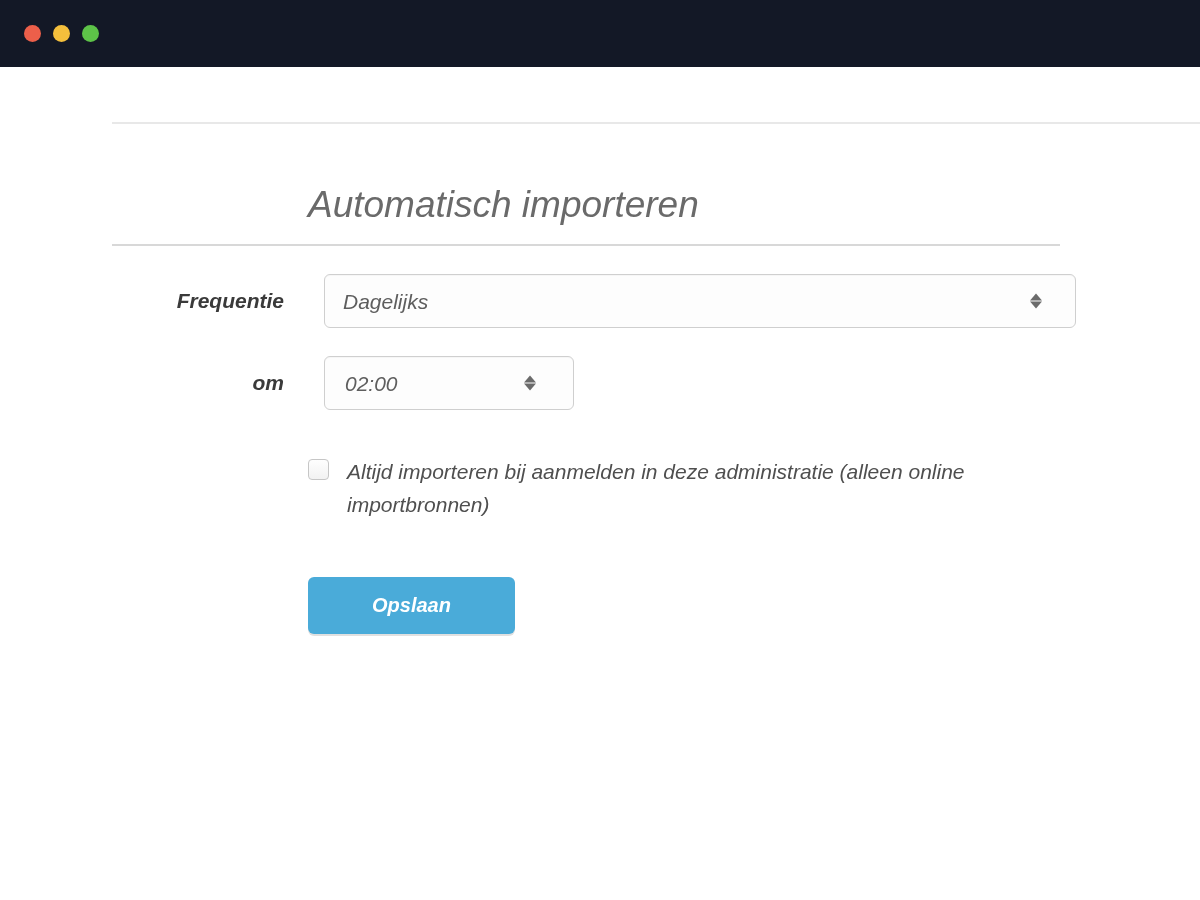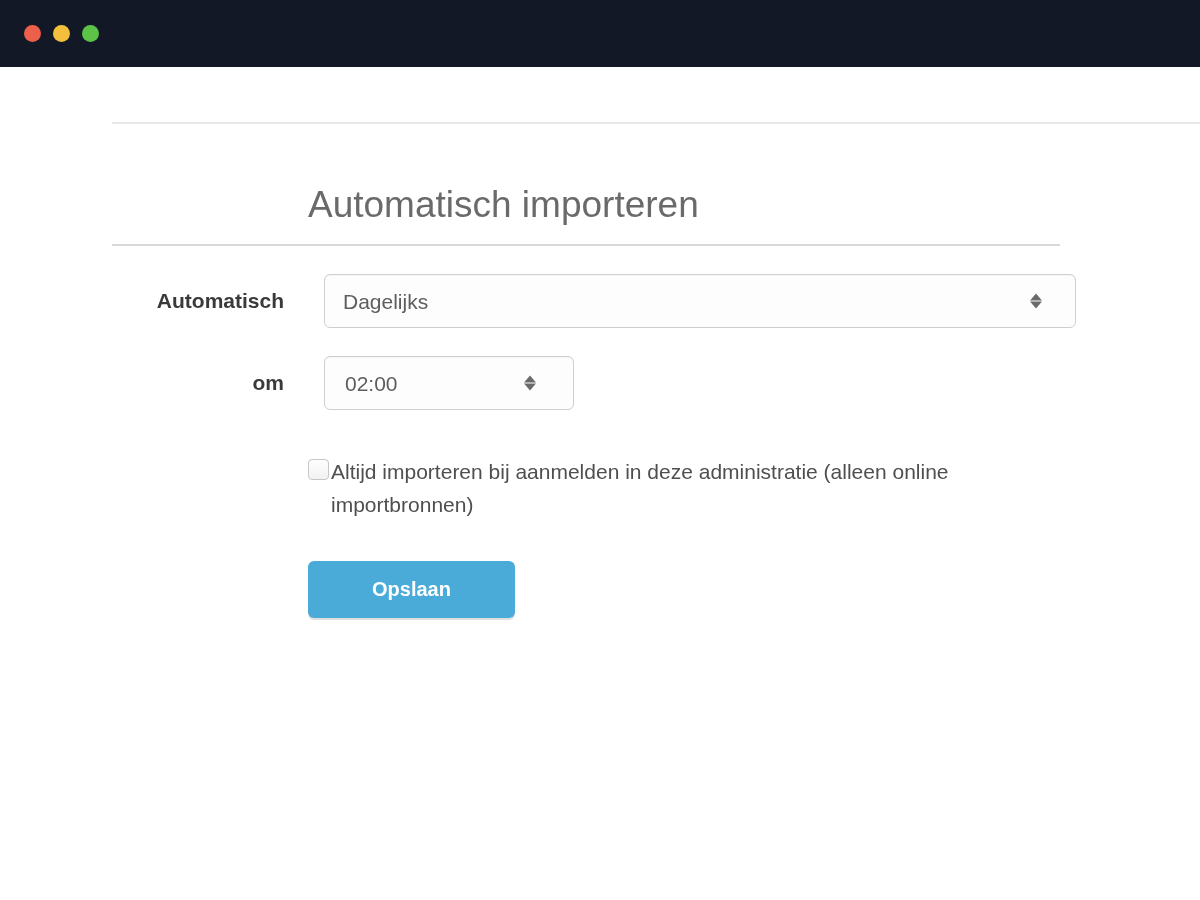--- a/index.html
+++ b/index.html
@@ -1,18 +1,19 @@
 <!DOCTYPE html>
 <html><head>
   <meta charset="utf-8">
   <style>
     * {
       margin: 0;
       padding: 0;
       box-sizing: border-box;
+      font-style: italic;
     }
     
     body {
       font-family: -apple-system, BlinkMacSystemFont, "Segoe UI", Helvetica, Arial, sans-serif;
       background: #ffffff;
       width: 1200px;
       height: 900px;
       overflow: hidden;
     }
     
@@ -138,22 +139,22 @@
       border-left: 6px solid transparent;
       border-right: 6px solid transparent;
       border-top: 7px solid #6b6b6b;
     }
     
     .checkbox-row {
       display: flex;
       align-items: flex-start;
       margin-left: 196px;
       margin-top: 46px;
-      margin-bottom: 40px;
-      gap: 2px;
+      margin-bottom: 56px;
+      gap: 18px;
     }
     
     .checkbox-input {
       width: 21px;
       height: 21px;
       border: 1.5px solid #c6c6c6;
       border-radius: 4px;
       background: linear-gradient(#fefefe, #f2f2f2);
       cursor: pointer;
       flex-shrink: 0;
@@ -197,21 +198,21 @@
 <div class="content-area">
 
   <div class="top-divider"></div>
 
   <div class="form-container">
 
     <h2 class="section-heading">Automatisch importeren</h2>
     <div class="heading-divider"></div>
 
     <div class="form-row">
-      <label class="form-label">Automatisch</label>
+      <label class="form-label">Frequentie</label>
       <div class="form-control-wrap">
         <select class="select-control">
           <option>Dagelijks</option>
         </select>
         <div class="select-arrows">
           <div class="arrow-up"></div>
           <div class="arrow-down"></div>
         </div>
       </div>
     </div>

